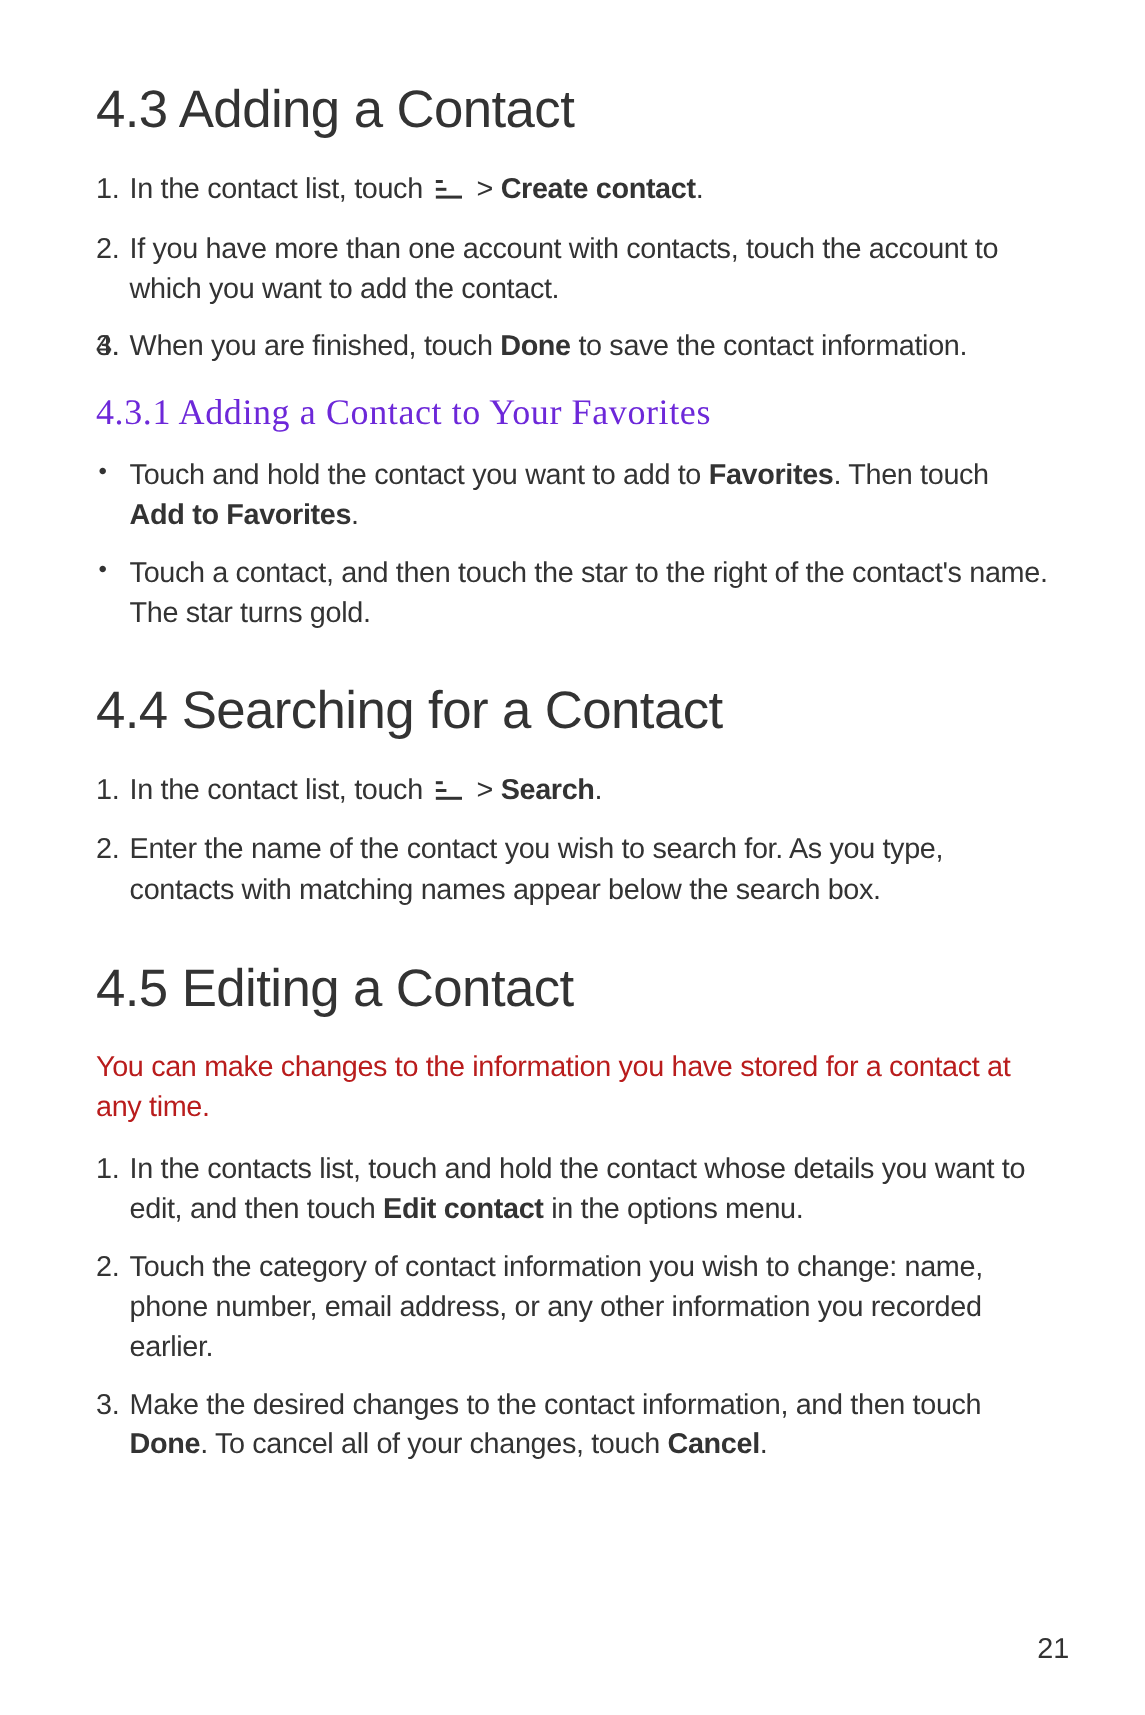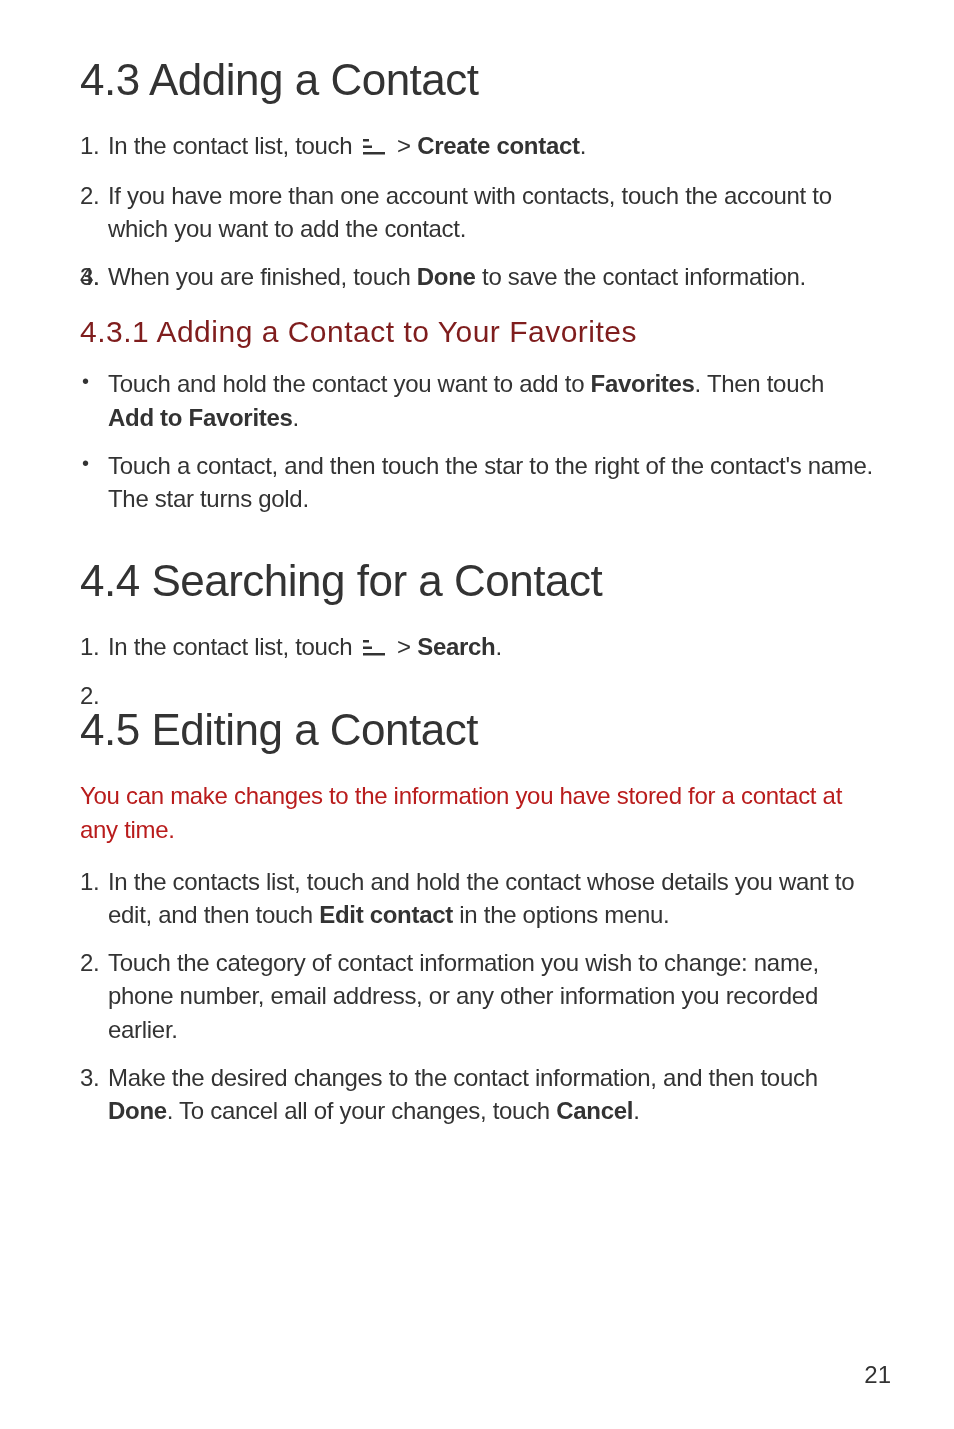--- a/index.html
+++ b/index.html
@@ -14,29 +14,30 @@
     padding: 55px 80px 40px 80px;
     font-family: Arial, Helvetica, sans-serif;
     color: #333333;
     position: relative;
     font-stretch: condensed;
   }
   h1 {
     font-size: 44px;
     font-weight: 400;
     color: #333333;
-    margin: 0 0 24px 0;
+    margin: 12px 0 24px 0;
     letter-spacing: -0.5px;
   }
   h2 {
     font-size: 30px;
     font-weight: 400;
-    color: #7f1d1d;
+    color: #6d28d9;
     margin: 22px 0 18px 0;
     letter-spacing: 0.5px;
+    font-family: Liberation Serif, serif;
   }
   .section {
     margin-bottom: 40px;
   }
   ol, ul {
     padding: 0;
     margin: 0;
     list-style: none;
   }
   li.step {
@@ -145,20 +146,21 @@
           <rect x="0" y="1" width="6" height="2.5" fill="#333"></rect>
           <rect x="0" y="7.5" width="9" height="2.5" fill="#333"></rect>
           <rect x="0" y="14" width="22" height="2.5" fill="#333"></rect>
         </svg>
       </span>
       <span> &gt; </span>
       <b>Search</b><span>.</span>
     </li>
     <li class="step">
       <span class="num">2.</span>
+      <span>Enter the name of the contact you wish to search for. As you type, contacts with matching names appear below the search box.</span>
     </li>
   </ol>
 </div>
 
 <div class="section">
   <h1>4.5  Editing a Contact</h1>
   <p class="body">You can make changes to the information you have stored for a contact at any time.</p>
   <ol>
     <li class="step">
       <span class="num">1.</span>

